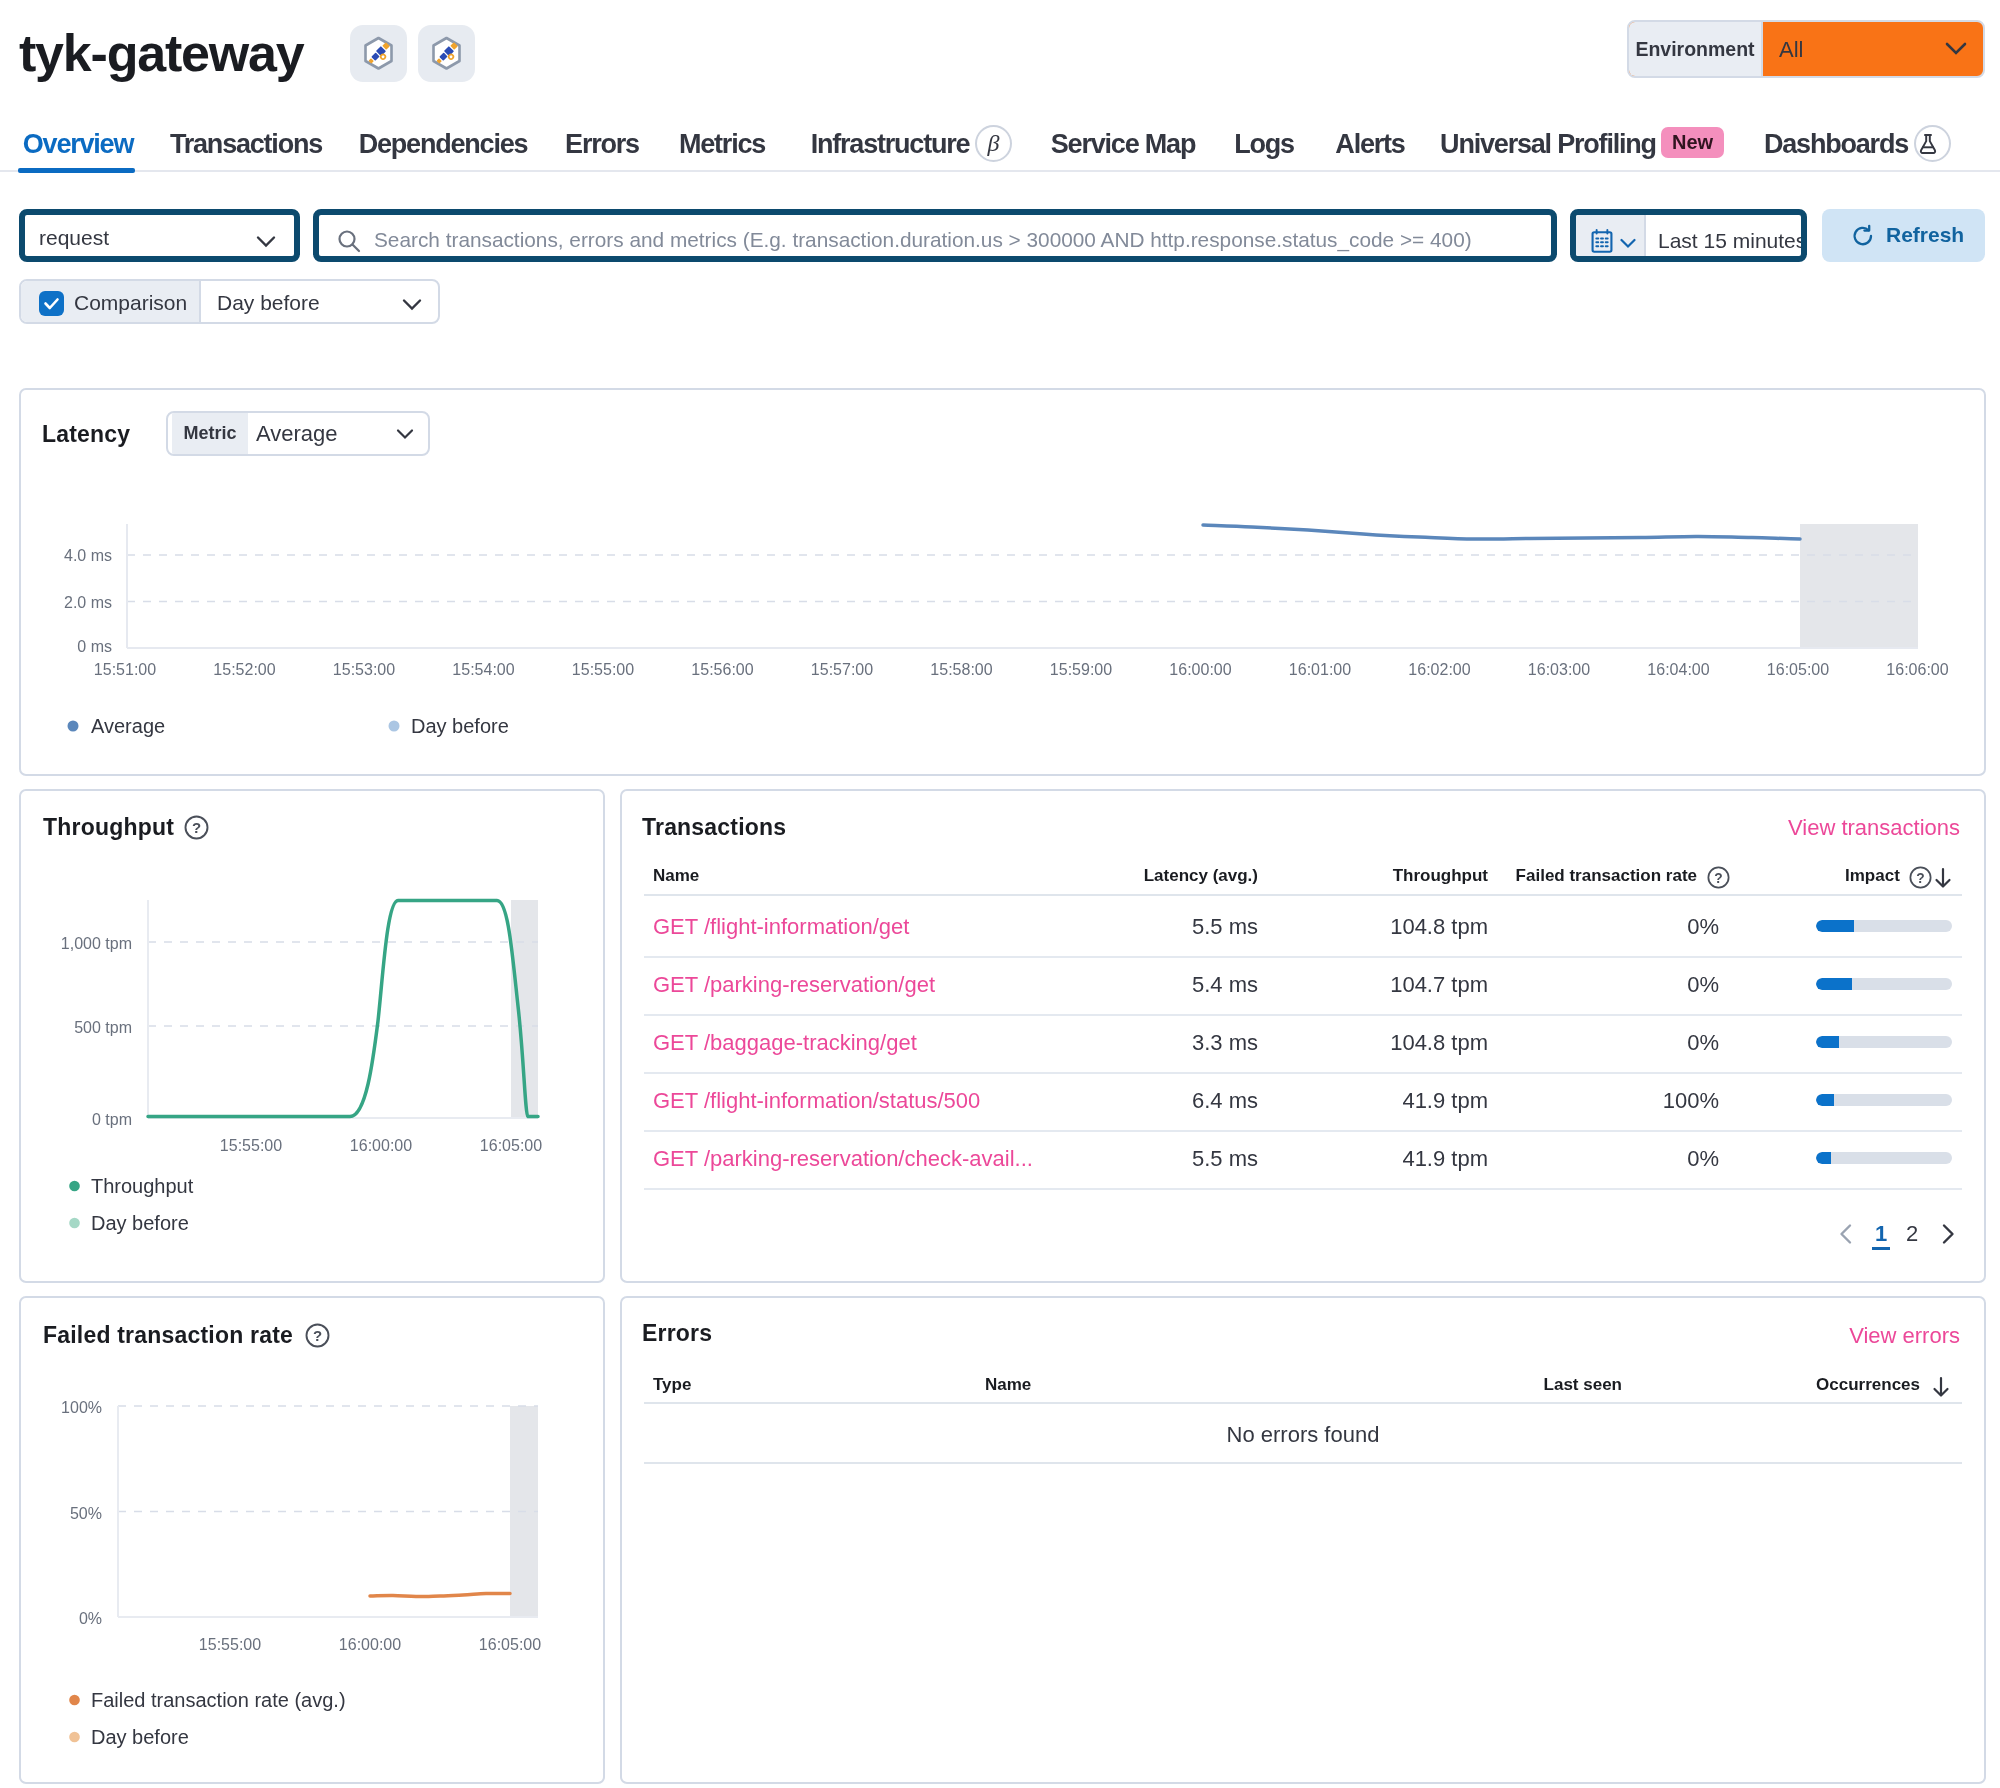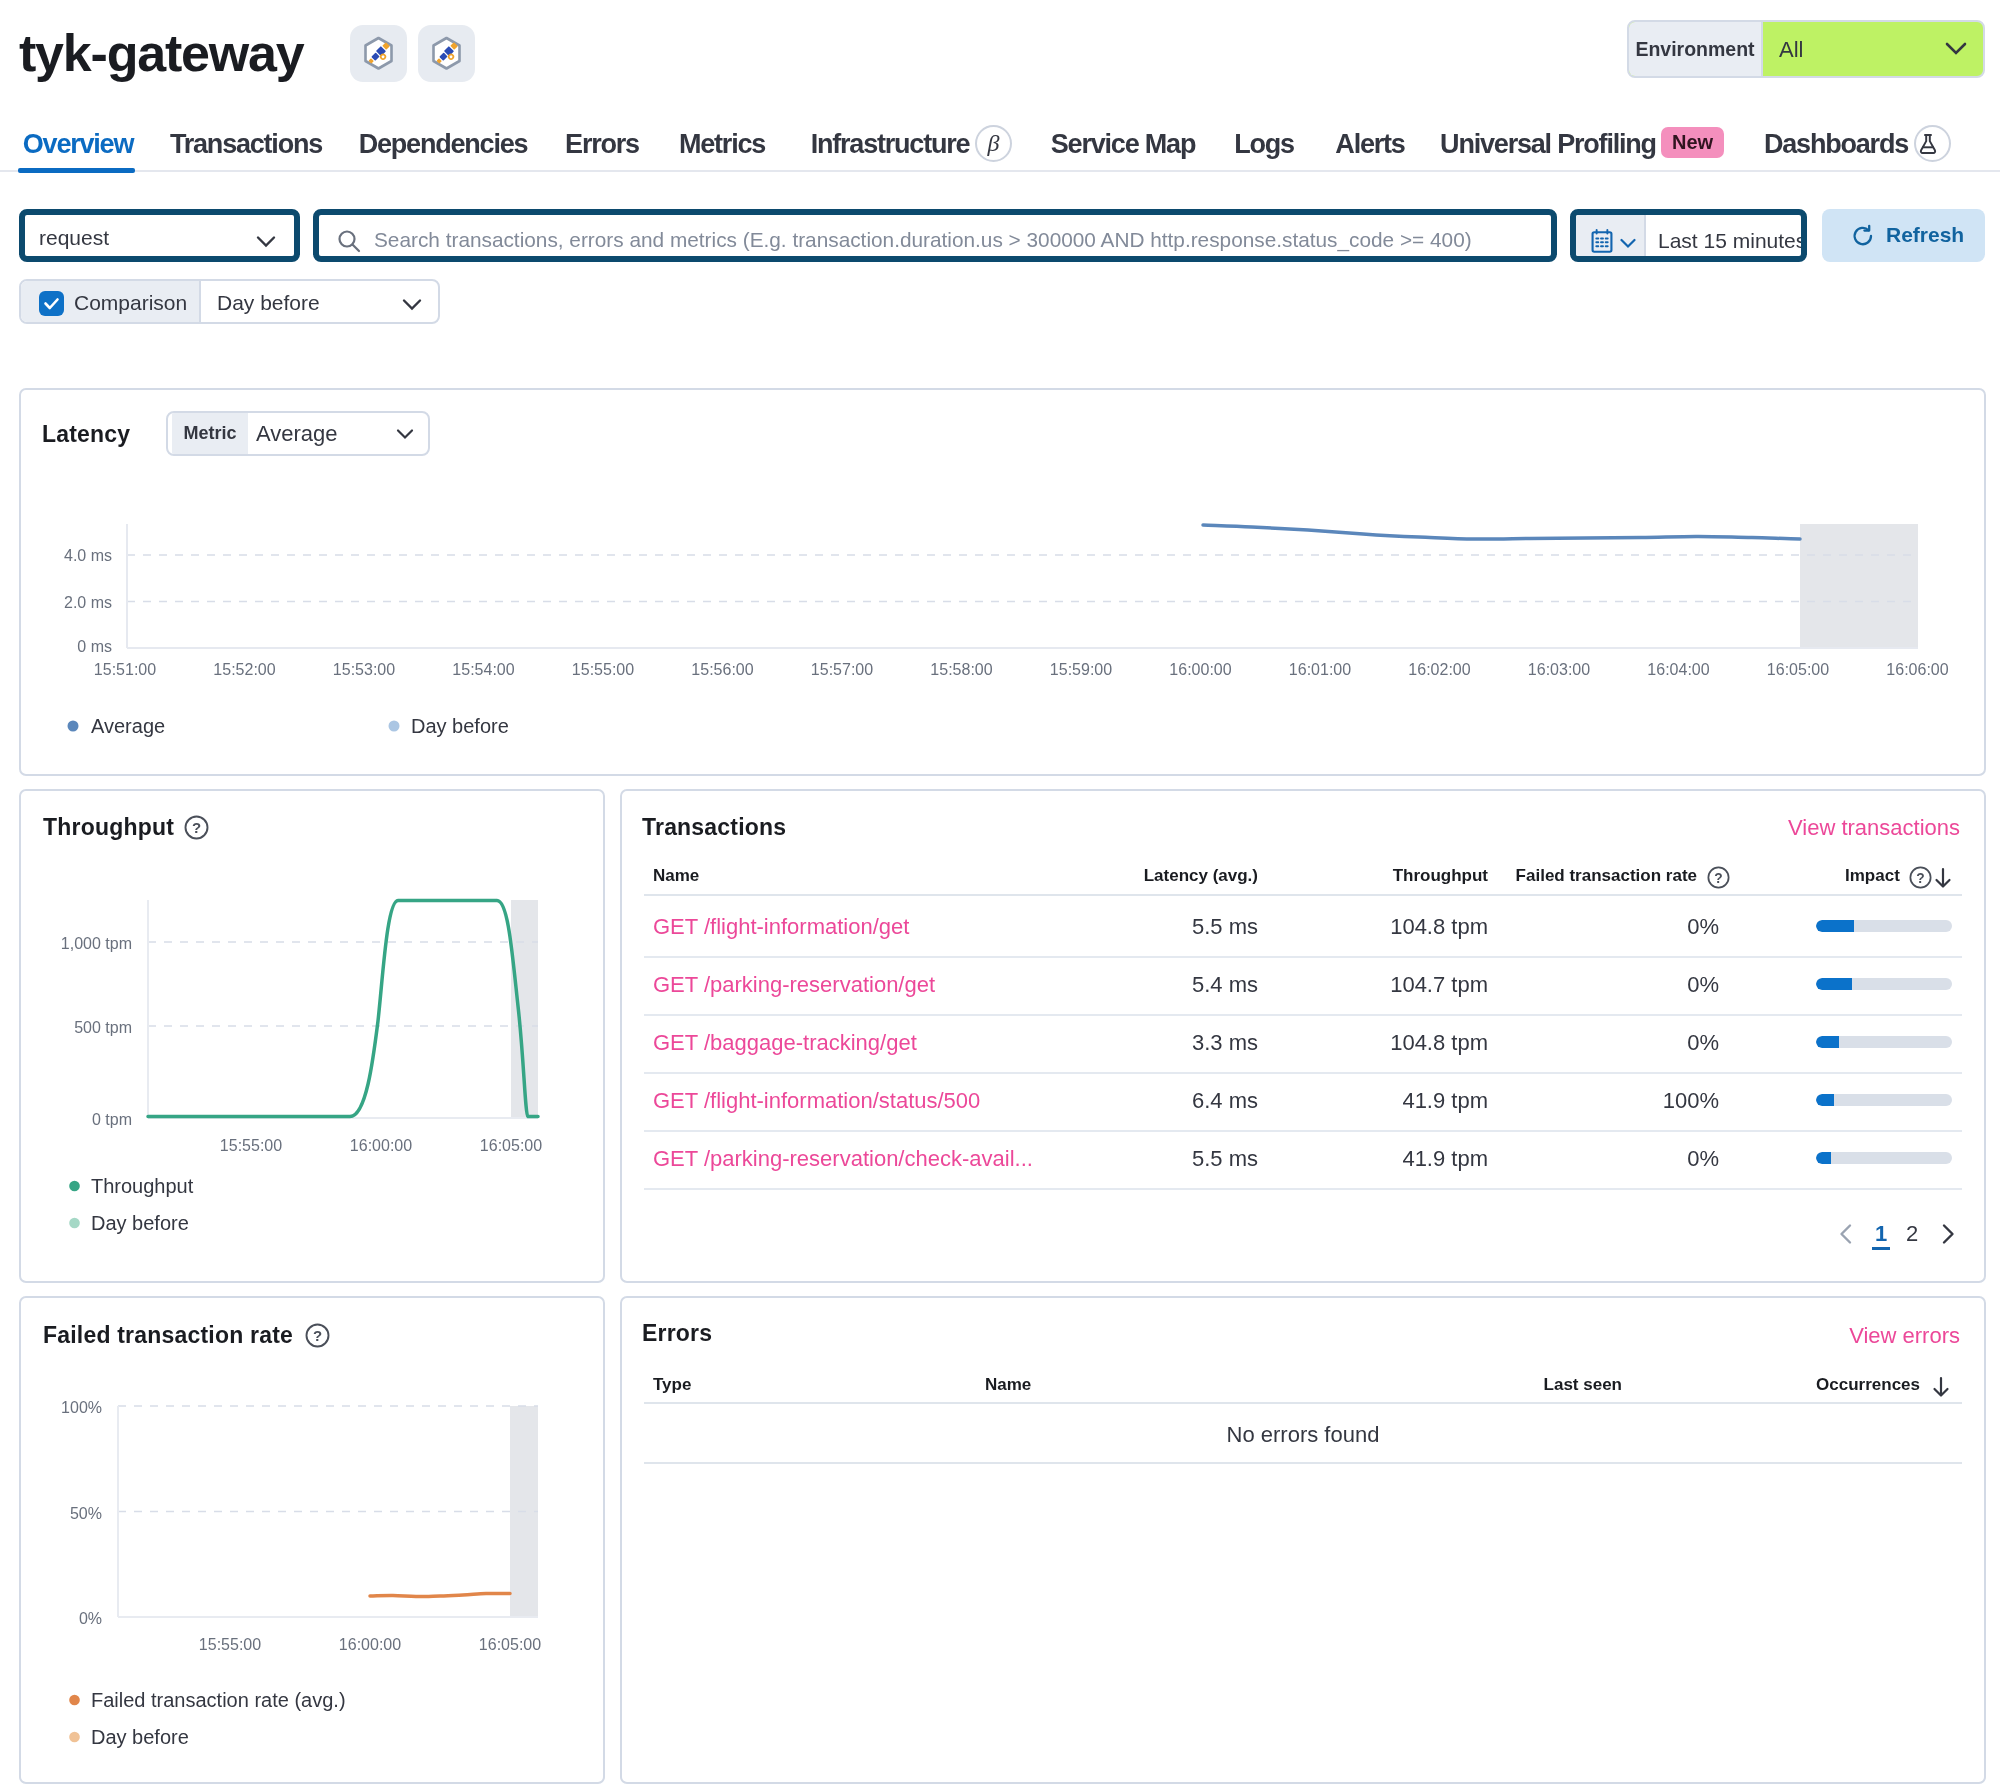--- a/index.html
+++ b/index.html
@@ -49,21 +49,21 @@
     <g transform="rotate(45 28.5 28.5)">
       <rect x="25.7" y="15.2" width="5.6" height="5.2" rx="0.8" fill="#f0a32c"></rect>
       <rect x="24.9" y="21.6" width="7.4" height="7" rx="0.8" fill="#2b4bb5"></rect>
       <rect x="25.8" y="29.8" width="5.6" height="6.2" rx="0.8" fill="#2b4bb5"></rect>
       <rect x="26.6" y="37.2" width="4" height="3.6" rx="0.8" fill="#f0a32c"></rect>
       <circle cx="34" cy="27.6" r="2.3" fill="none" stroke="#f0a32c" stroke-width="1.7"></circle>
     </g>
   </svg>
 </div>
 
-<div class="abs" style="left:1627px; top:20px; width:358px; height:58px; border:2px solid #d3dae6; border-radius:8px; background:#bef264; overflow:hidden;">
+<div class="abs" style="left:1627px; top:20px; width:358px; height:58px; border:2px solid #d3dae6; border-radius:8px; background:#f97316; overflow:hidden;">
   <div class="abs" style="left:0; top:0; width:134px; height:54px; background:#e9edf3; border-right:2px solid #d3dae6; display:flex; align-items:center; justify-content:center; font-size:19.5px; font-weight:700; color:#343741;">Environment</div>
   <div class="abs" style="left:150px; top:15px; font-size:22px; color:#343741;">All</div>
   <svg class="abs" style="right:16px; top:19px;" width="22" height="16" viewBox="0 0 22 16">
         <path d="M2 3 L11 12 L20 3" fill="none" stroke="#343741" stroke-width="2.6" stroke-linecap="round"></path>
       </svg>
 </div>
 
 <div class="abs" style="left:0; top:120px; width:2000px; height:52px; border-bottom:2px solid #e4e7ee;"></div>
 <div class="abs" style="left:18px; top:168px; width:117px; height:5px; background:#0b6bc2; border-radius:2px;"></div>
 <div class="tabt sel2" style="left:78px;">Overview</div>

